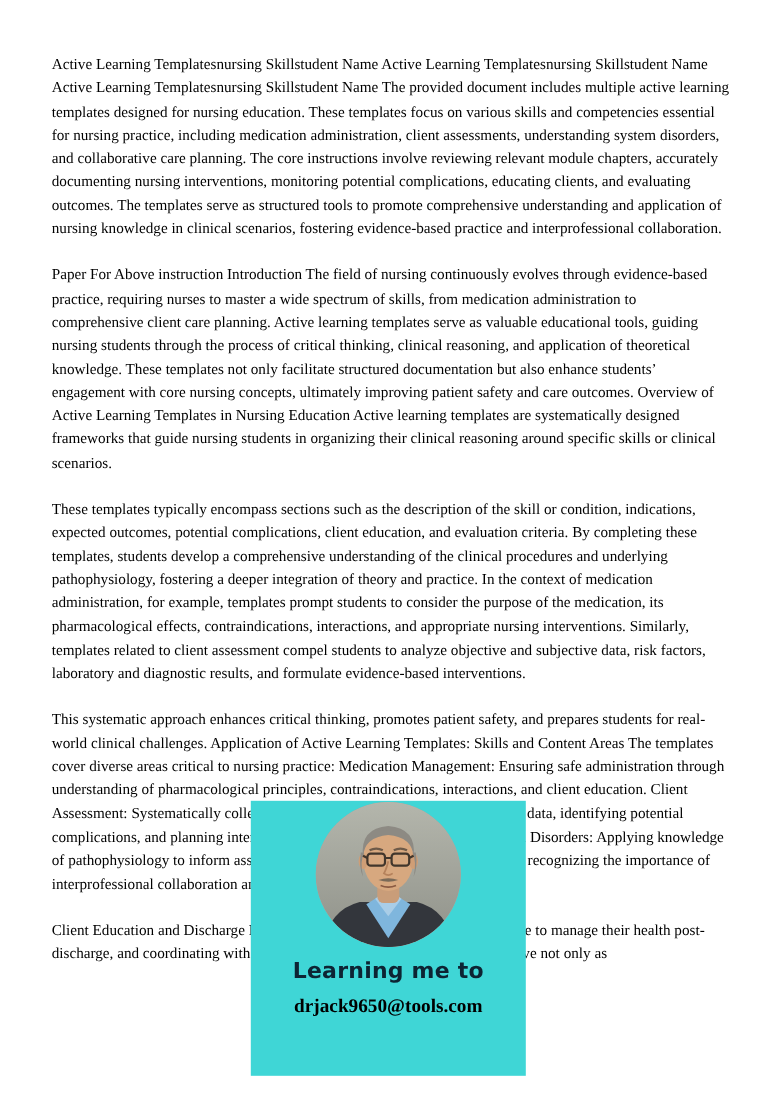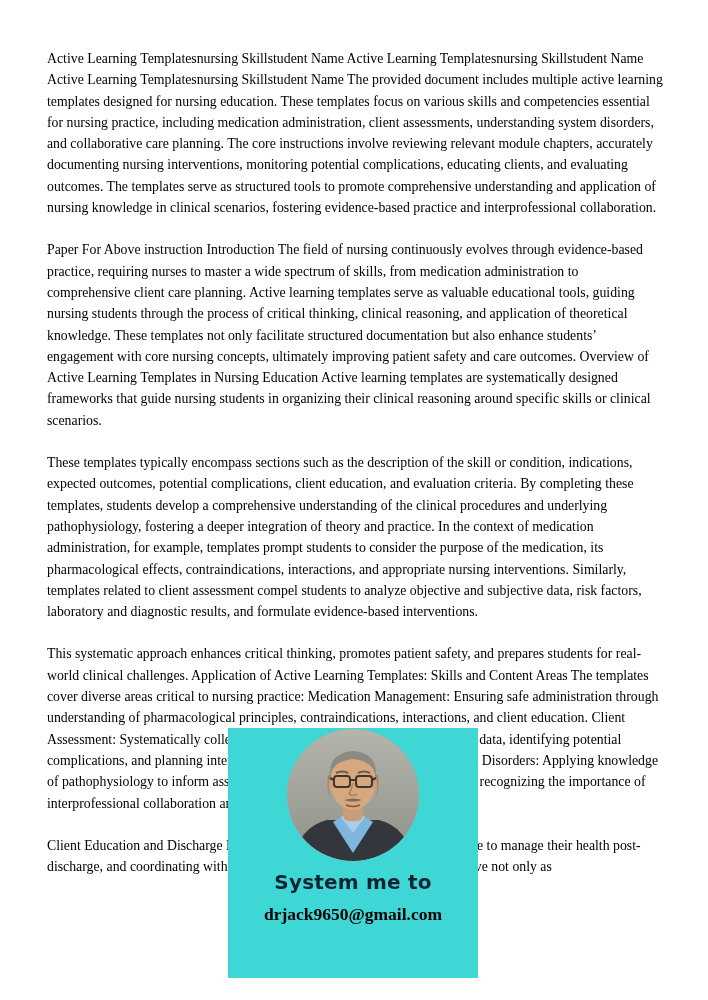--- a/index.html
+++ b/index.html
@@ -115,15 +115,15 @@
           <line x1="85" y1="51" x2="89" y2="49"></line>
         </g>
 
         <path d="M66 54 Q64 62 62 65 Q66 68 70 65" stroke="#b5825c" stroke-width="1.6" fill="none"></path>
 
         <path d="M57 71 Q66 68 75 71 Q66 74 57 71 Z" fill="#7a6a58"></path>
         <path d="M59 76 Q66 79 73 76" stroke="#8a5a42" stroke-width="1.6" fill="none"></path>
       </g>
     </svg>
   </div>
-  <div class="contact-line first">System me to</div>
-  <div class="email">drjack9650@gmail.com</div>
+  <div class="contact-line first">Learning me to</div>
+  <div class="email">drjack9650@tools.com</div>
 </div>
 
 </body></html>

